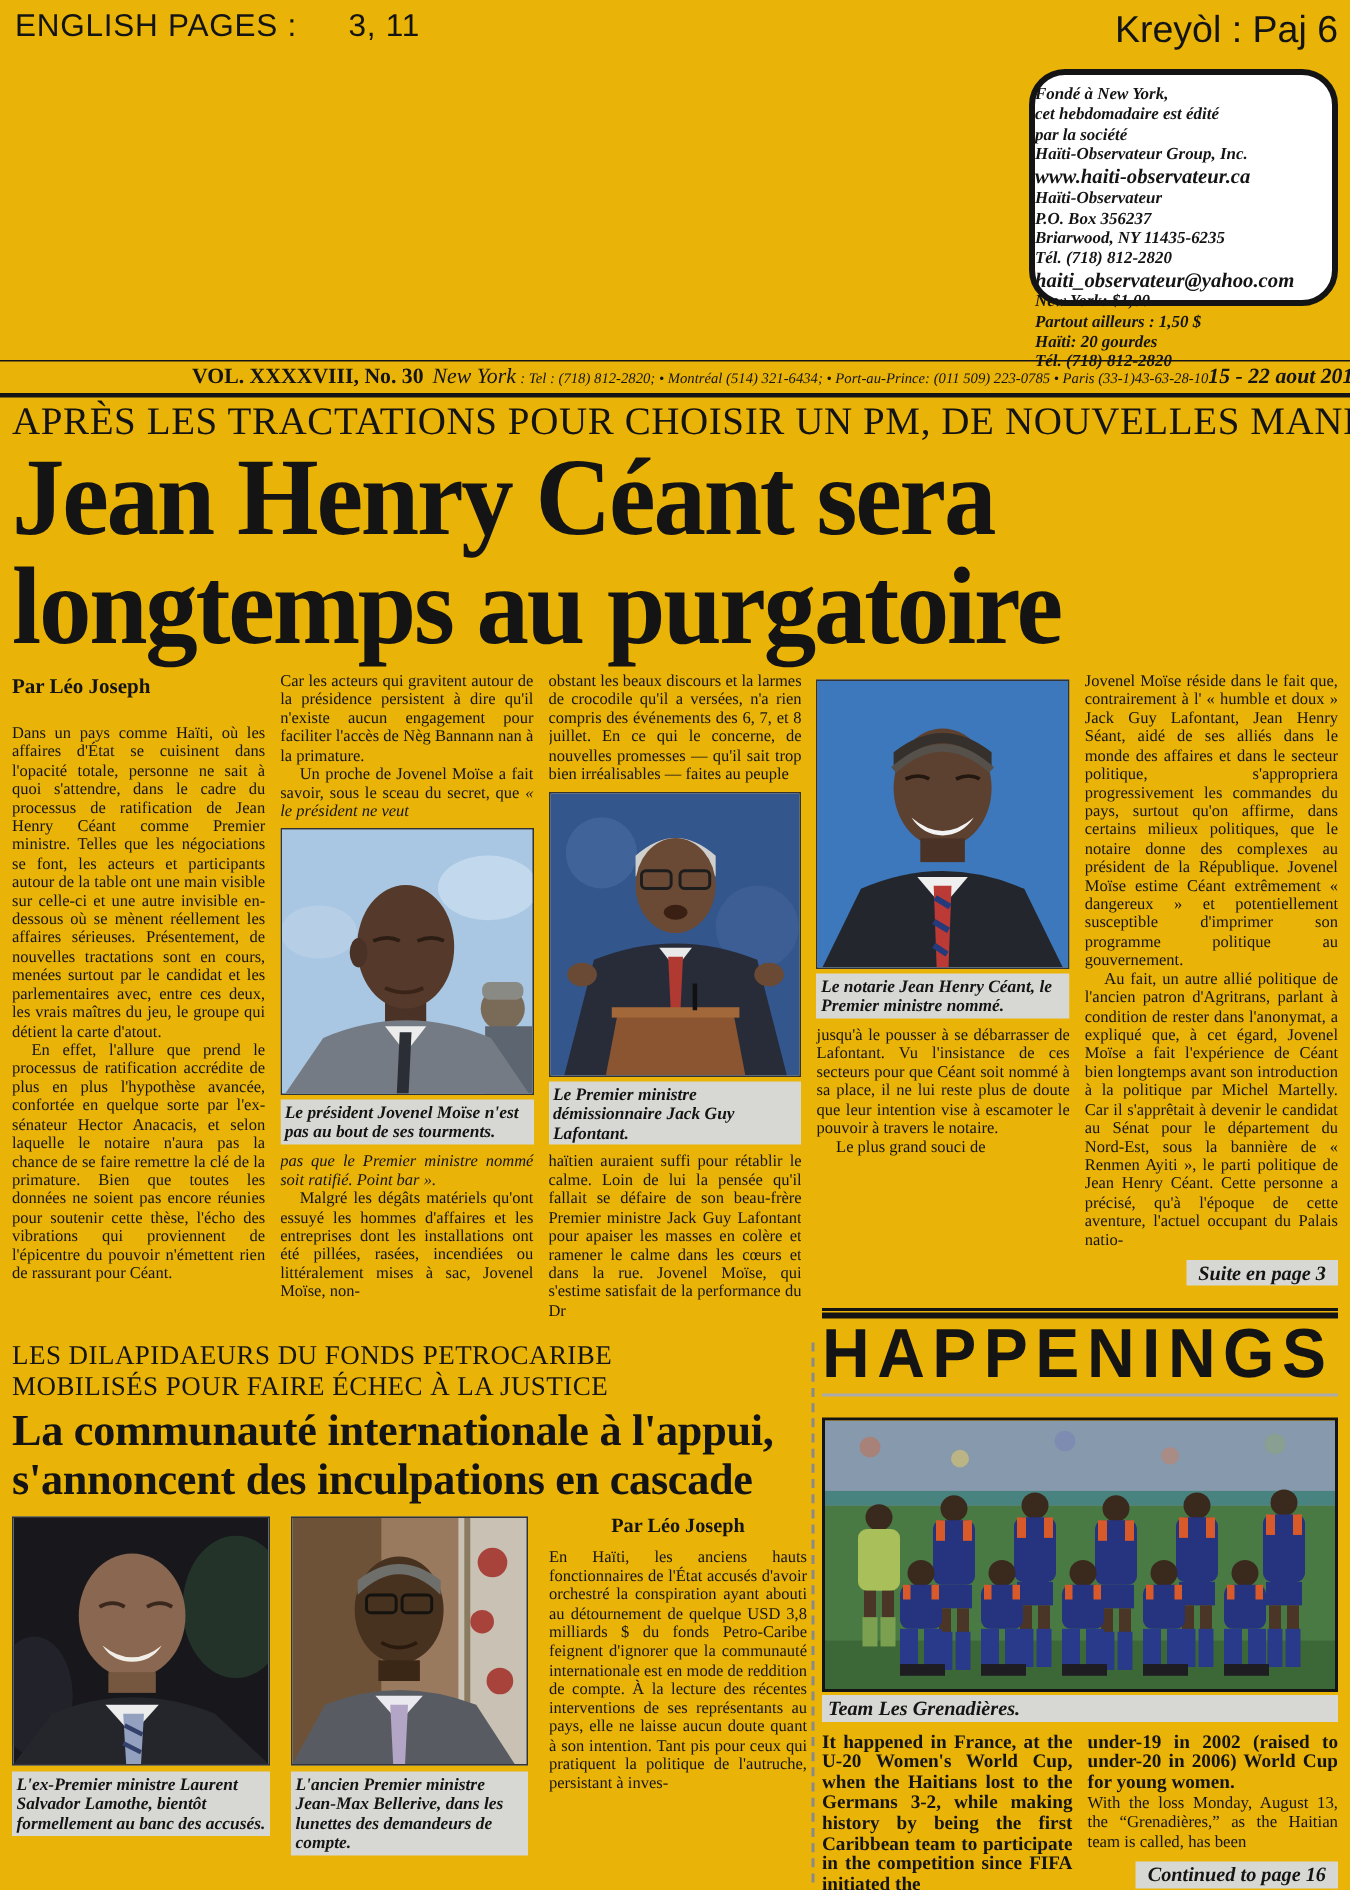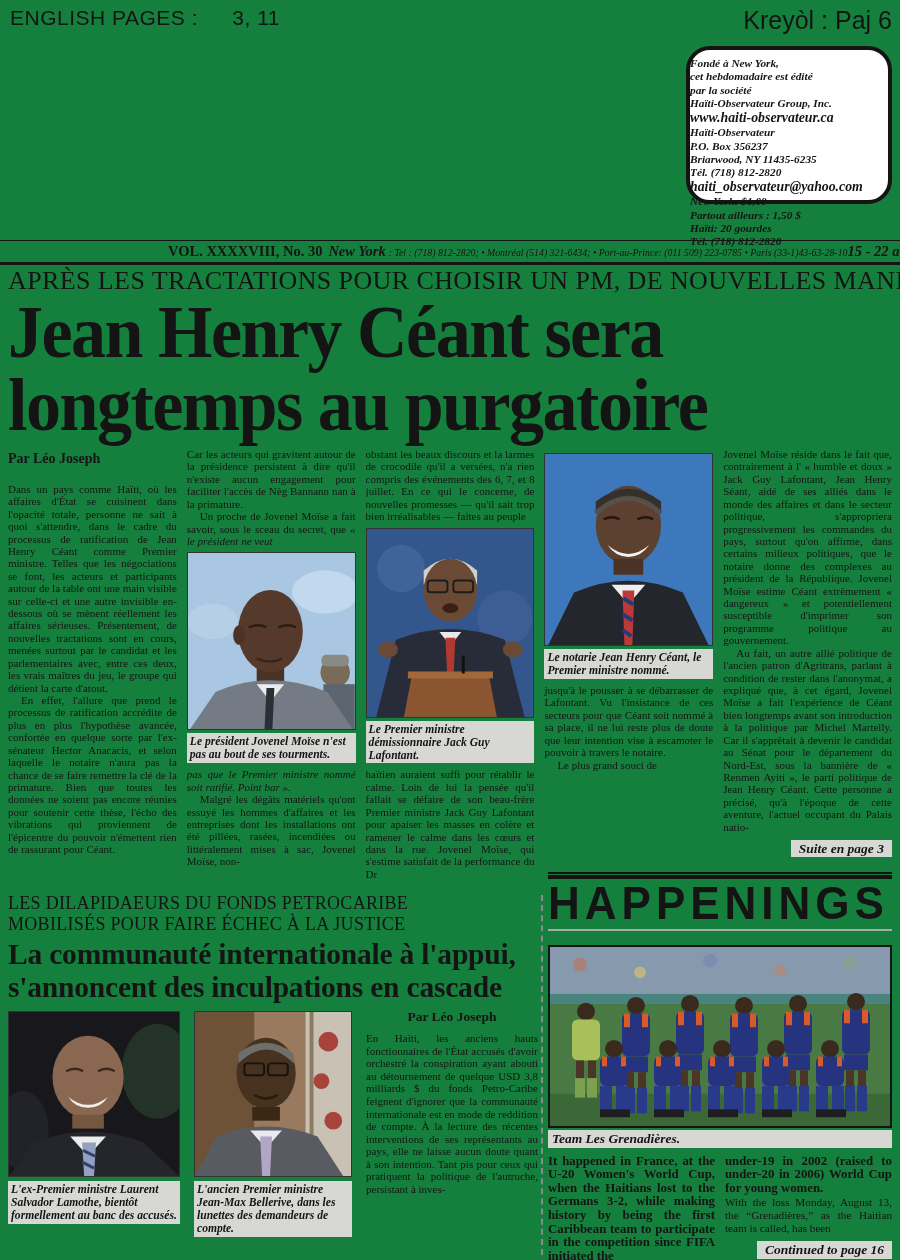--- a/index.html
+++ b/index.html
@@ -4,21 +4,21 @@
 <style>
   * { box-sizing: border-box; margin: 0; padding: 0; }
   html,body { width:900px; height:1260px; }
   body {
     font-family:"Liberation Serif", serif;
     color:#141414;
     background:#fdfdfb;
     position:relative;
     overflow:hidden;
   }
-  .page { position:absolute; inset:0; background:#15803d; }
+  .page { position:absolute; inset:0; background:#eab308; }
 
   
   .topbar { position:absolute; top:6px; left:10px; right:8px; display:flex; justify-content:space-between; align-items:flex-start; }
   .topbar-left { font-family:"Liberation Sans", sans-serif; font-size:21px; letter-spacing:0.5px; }
   .topbar-left .pgnums { margin-left:28px; }
   .topbar-right { font-family:"Liberation Sans", sans-serif; font-size:25px; }
 
   
   .mh-box {
     position:absolute; left:16px; top:46px; width:662px; height:190px;
@@ -38,22 +38,22 @@
     border:4px solid #141414; border-radius:24px; background:#fff;
     padding-top:7px; 
     font-weight:bold; font-style:italic; font-size:11.3px; line-height:1.18;
   }
   .pub-box .big { font-size:13.8px; line-height:1.15; }
 
   
   .rule-thin  { position:absolute; left:0; right:0; top:240px; height:1px; background:#141414; }
   .rule-thick { position:absolute; left:0; right:0; top:262px; height:3px; background:#141414; }
   .dateline { position:absolute; left:0; right:0; top:243px; height:19px; display:flex; align-items:baseline; padding:0 36px 0 128px; white-space:nowrap; }
-  .dl-vol  { font-weight:bold; font-size:14.5px;margin-left:40px; }
-  .dl-city { font-weight:bold; font-style:italic; font-size:14.5px; margin-left:6px; }
+  .dl-vol  { font-weight:bold; font-size:14.5px; }
+  .dl-city { font-weight:normal; font-style:italic; font-size:14.5px; margin-left:6px; }
   .dl-contacts { font-style:italic; font-size:9.8px; margin-left:3px; flex:1; }
   .dl-date { font-weight:bold; font-style:italic; font-size:14.5px; }
 
   
   .kicker1 { position:absolute; left:8px; top:266px; width:890px; font-size:26px; letter-spacing:0.4px; white-space:nowrap; }
   .headline1 { position:absolute; left:8px; top:294px; width:888px; font-weight:bold; font-size:70px; letter-spacing:-1.5px; line-height:73px; }
   .headline1 .hl-line { display:block; transform:scaleY(1.05); transform-origin:left top; }
 
   .story { position:absolute; left:8px; right:8px; top:448px; height:432px; display:flex; gap:10px; overflow:hidden; }
   .col { flex:1 1 0; font-size:11px; line-height:1.13; text-align:justify; overflow:hidden; }

